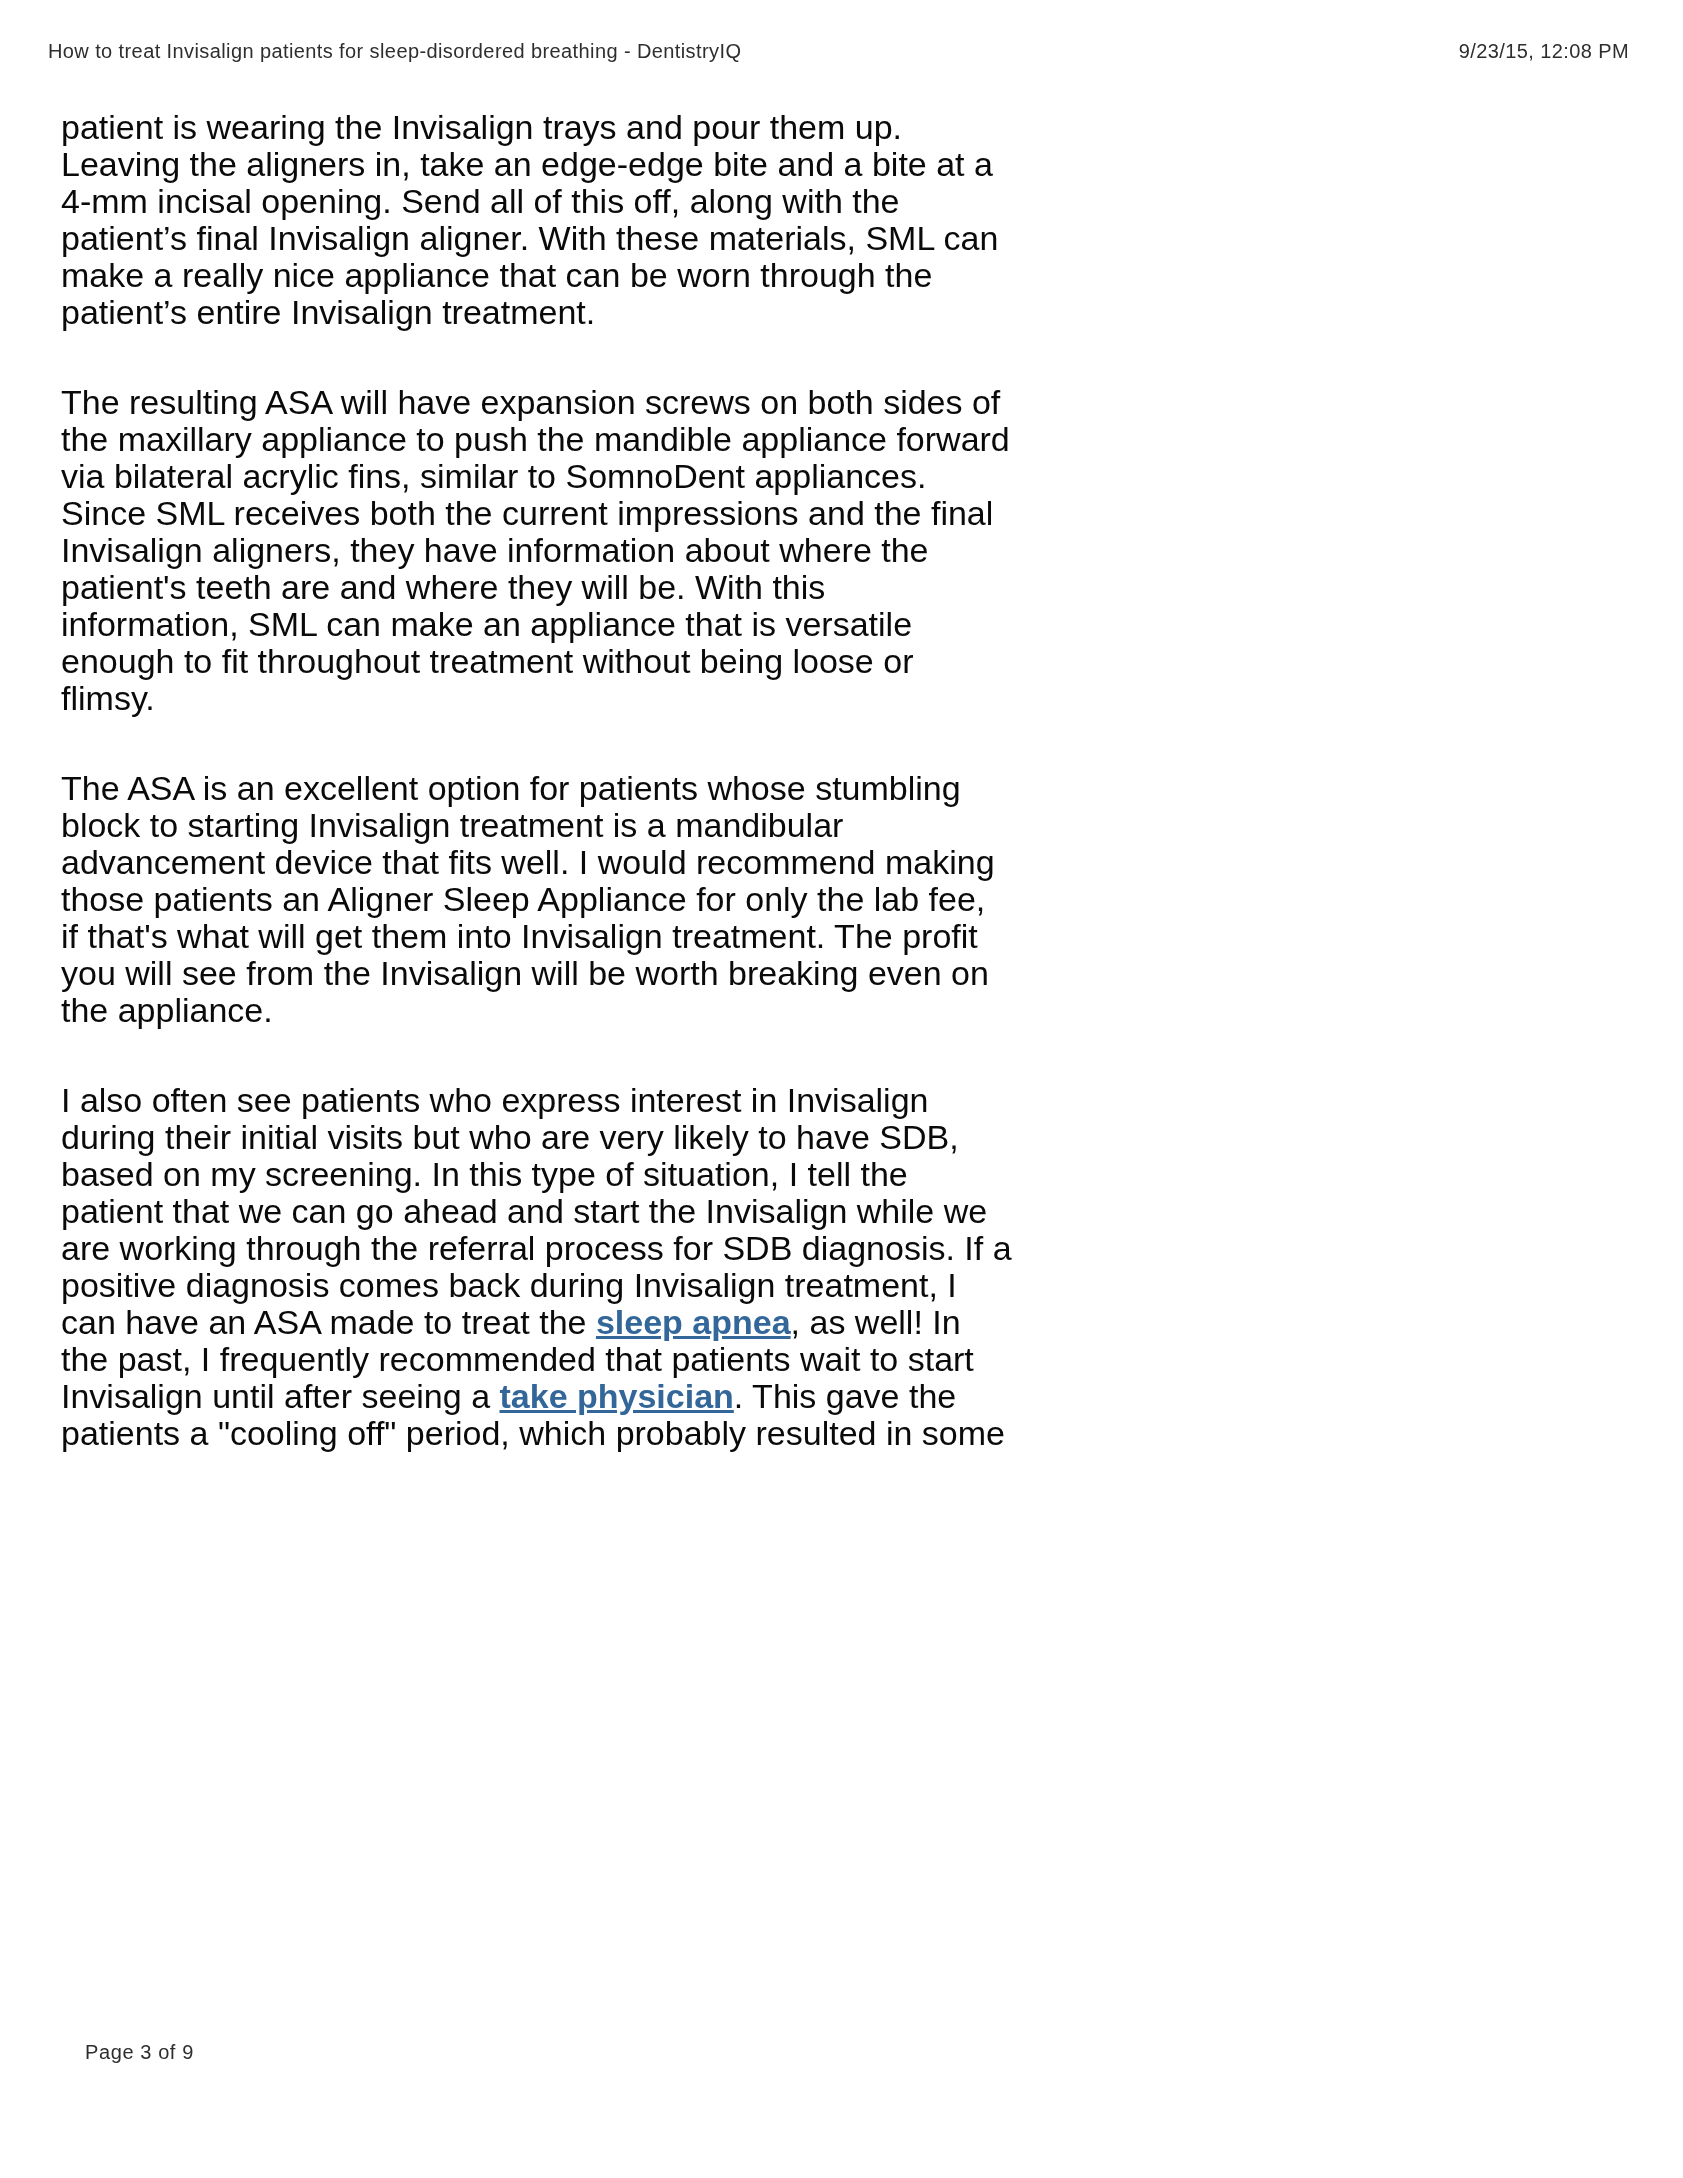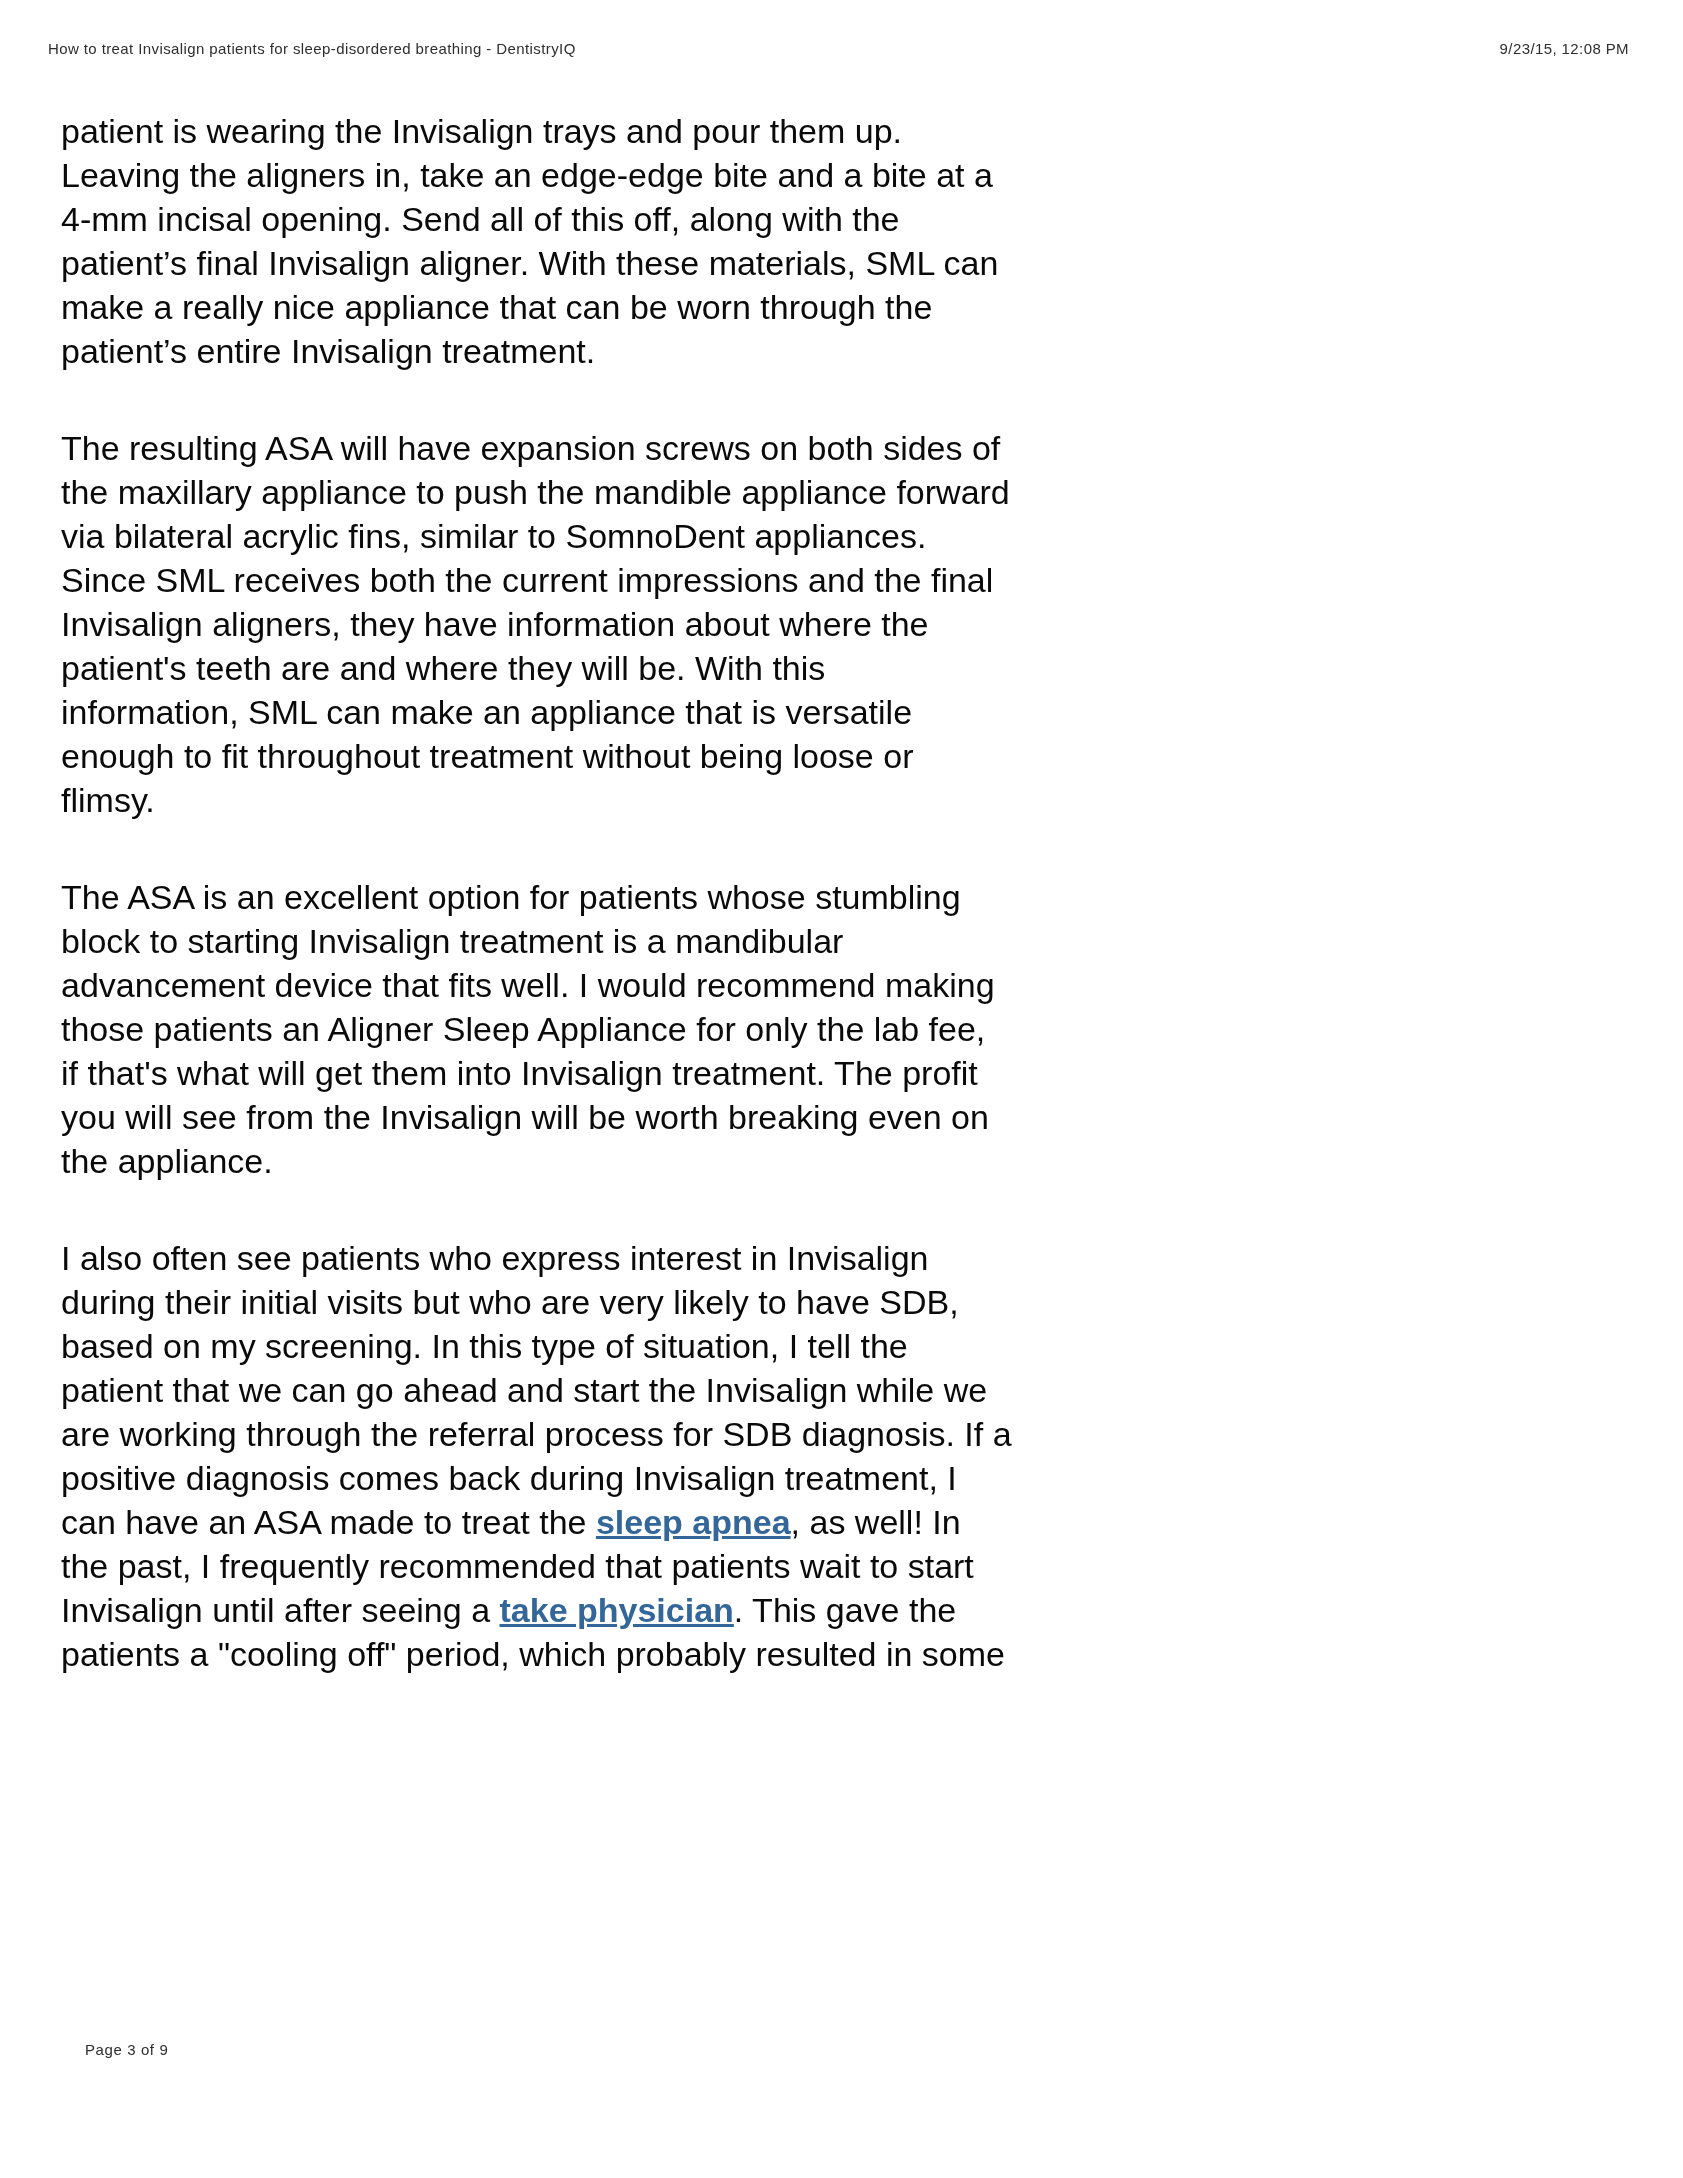--- a/index.html
+++ b/index.html
@@ -16,34 +16,34 @@
     color: #000000;
     overflow: hidden;
   }
   .meta-bar {
     position: absolute;
     left: 48px;
     right: 54px;
     display: flex;
     justify-content: space-between;
     align-items: baseline;
-    font-size: 15px;
+    font-size: 20px;
     color: #2e2e2e;
     letter-spacing: 0.4px;
   }
   .header-bar { top: 40px; }
   .footer-bar { top: 2041px; }
   .footer-bar .page-ind { white-space: nowrap; margin-left: 37px; letter-spacing: 0.6px; }
   .article {
     position: absolute;
     top: 109px;
     left: 61px;
     width: 1168px;
     font-size: 34px;
-    line-height: 44px;
+    line-height: 37px;
     color: #0a0a0a;
   }
   .article p {
     margin: 0 0 53px 0;
     white-space: pre-line;
   }
   .article a {
     color: #336699;
     font-weight: bold;
     text-decoration: underline;

